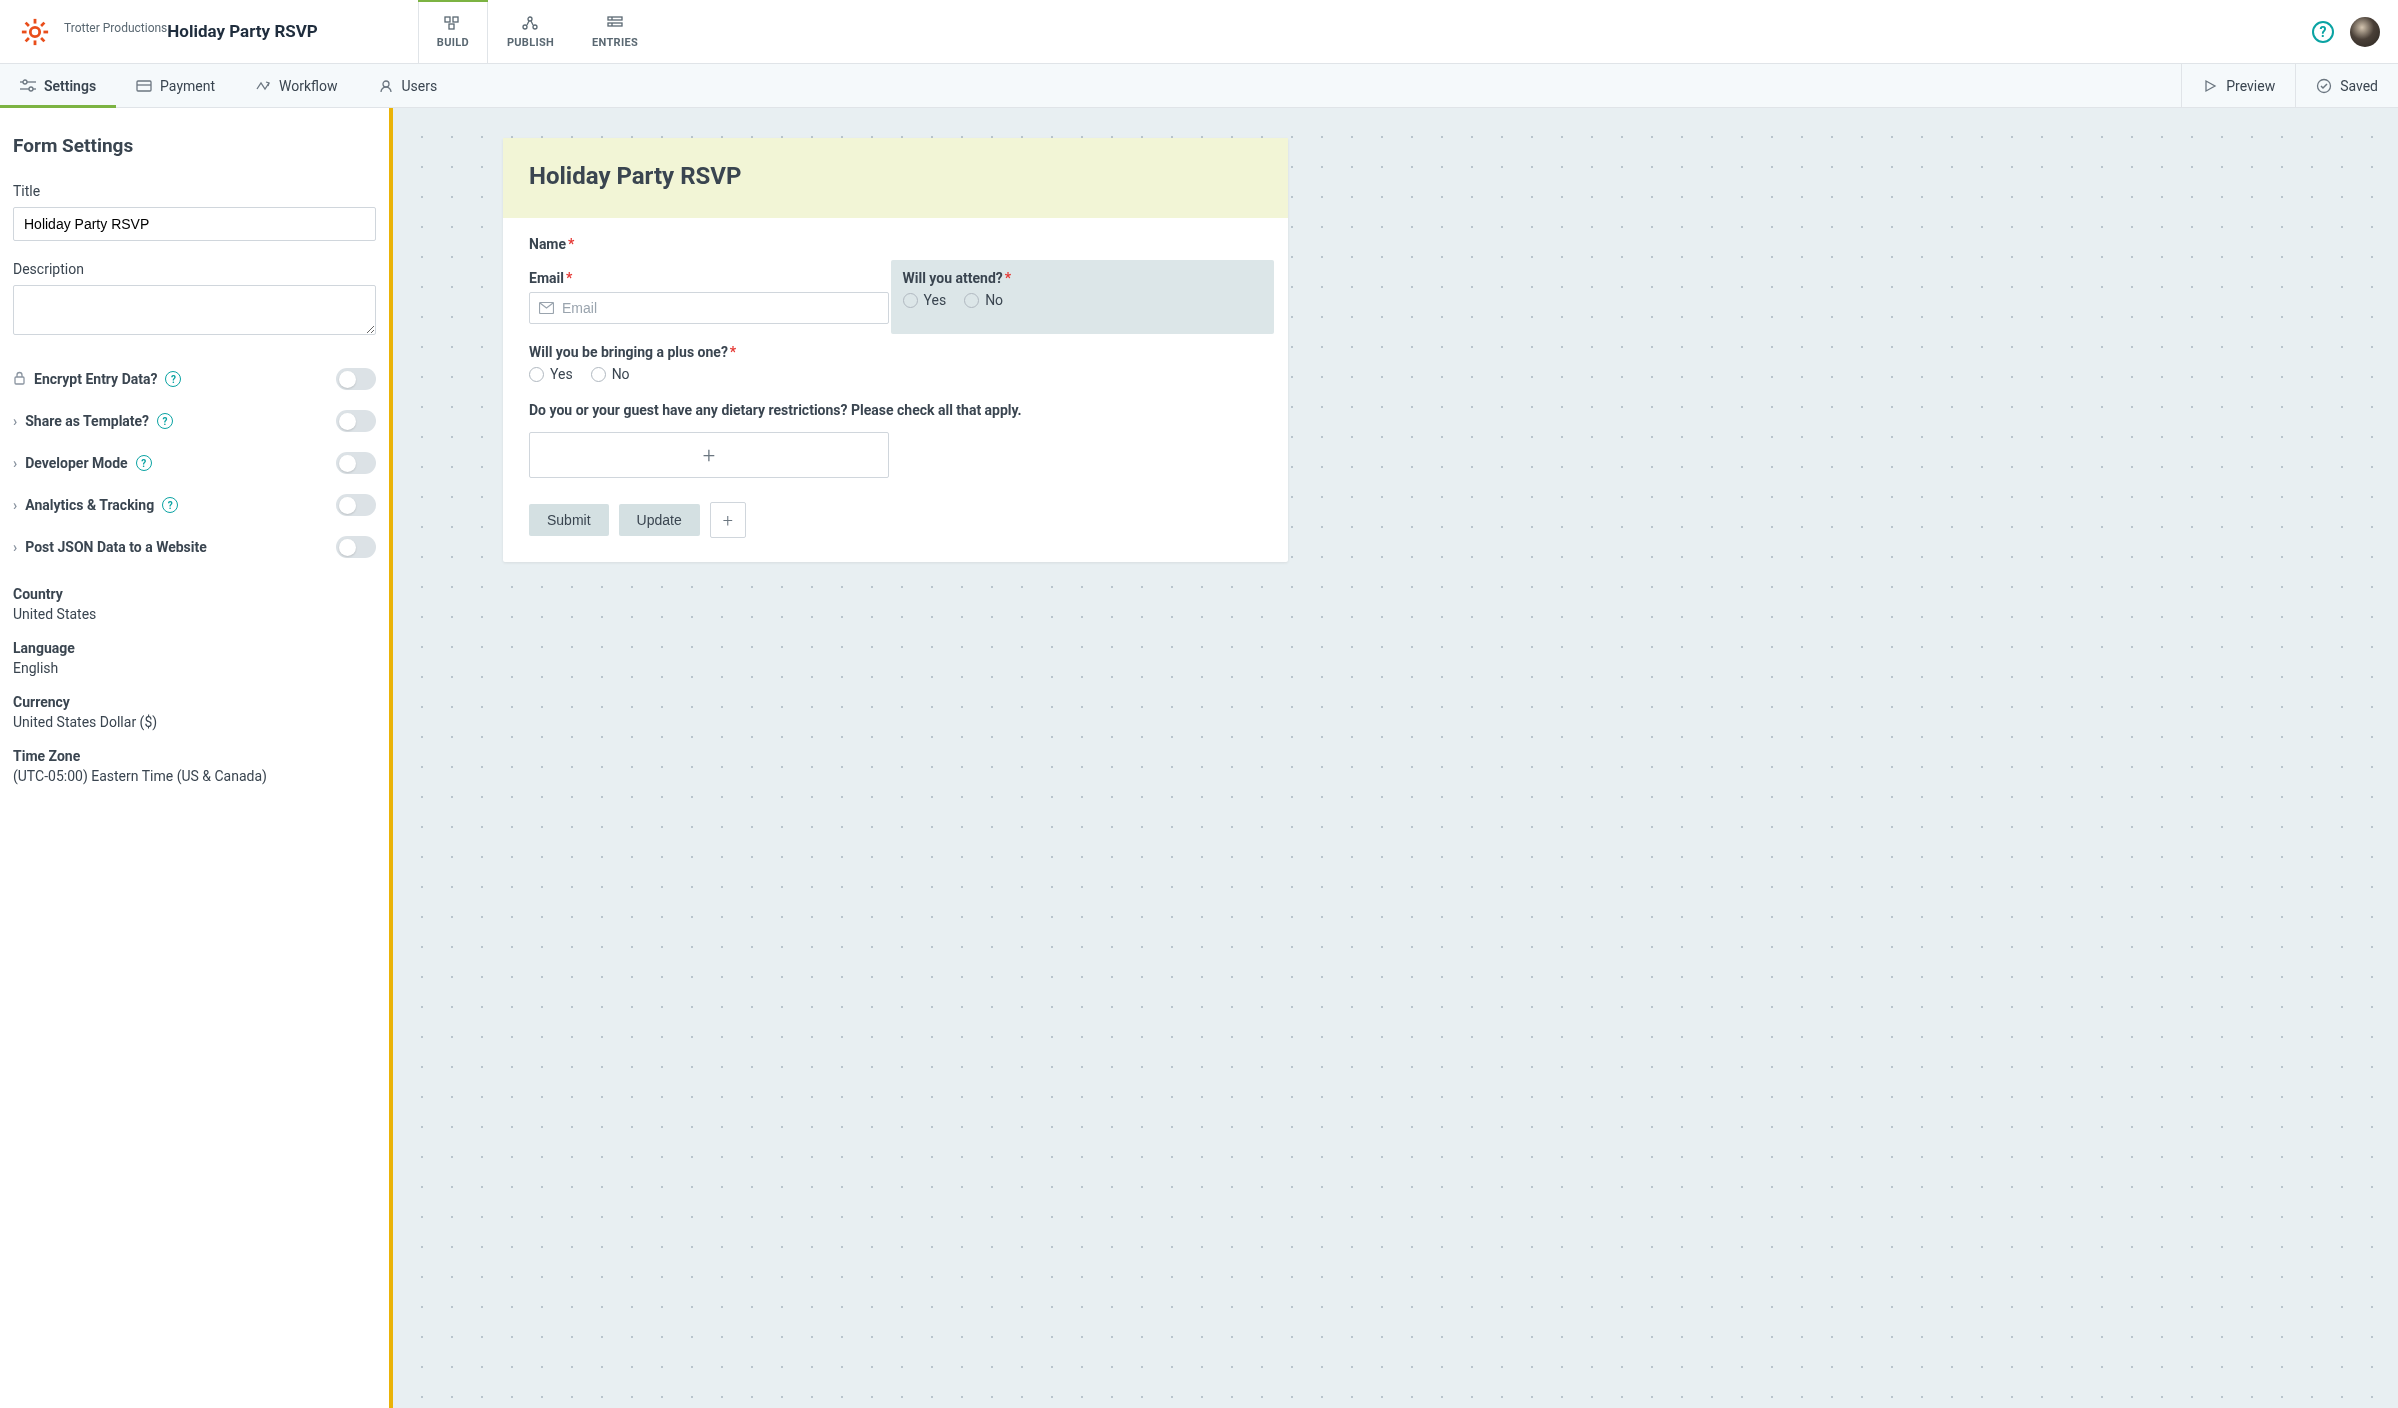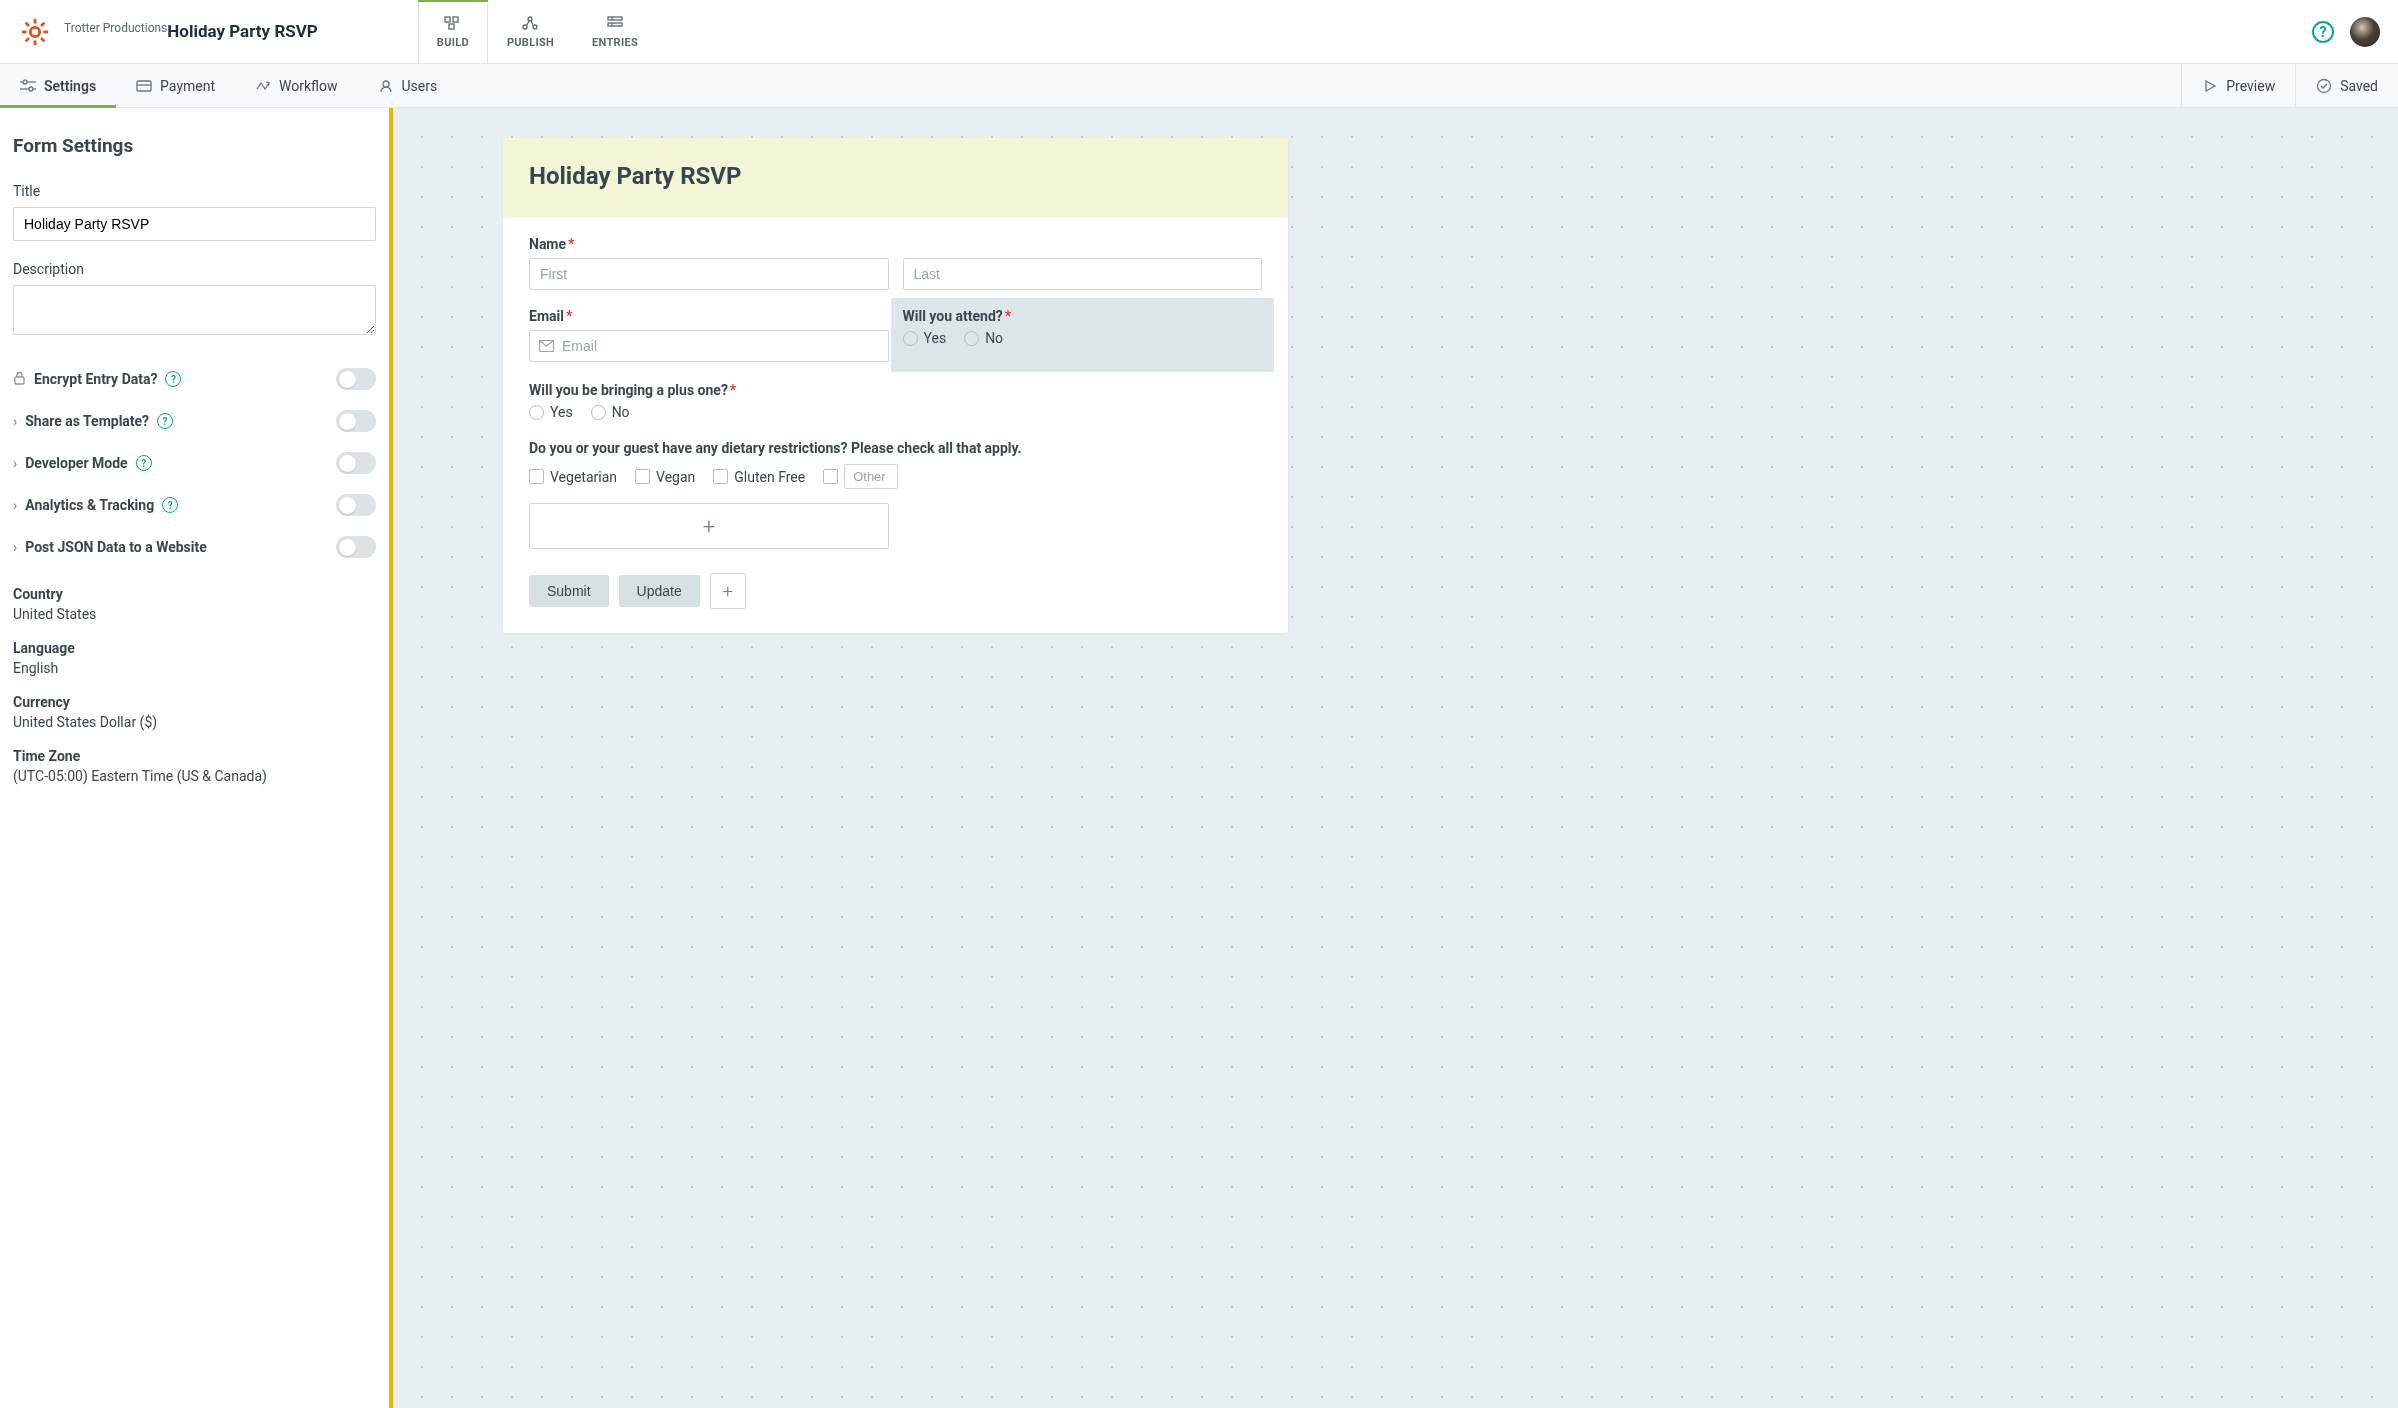--- a/index.html
+++ b/index.html
@@ -279,24 +279,20 @@
   </aside>
 
   <div class="canvas">
     <div class="form-card">
       <div class="form-header">
         <div class="form-title">Holiday Party RSVP</div>
       </div>
       <div class="form-body">
         <div style="margin-bottom:18px;">
           <label class="f-label"><span>Name</span><span class="req">*</span></label>
-          <div class="f-row" style="margin-bottom:0;">
-            <input class="input" placeholder="First" style="">
-            <input class="input" placeholder="Last" style="">
-          </div>
         </div>
 
         <div class="f-row">
           <div class="f-col">
             <label class="f-label"><span>Email</span><span class="req">*</span></label>
             <div class="input-wrap">
               <svg class="mail-icon" width="15" height="12" viewBox="0 0 15 12">
                   <rect x="0.5" y="0.5" width="14" height="11" rx="1" fill="none" stroke="#9aa4ae" stroke-width="1.2"></rect>
                   <polyline points="1,1 7.5,6 14,1" fill="none" stroke="#9aa4ae" stroke-width="1.2"></polyline>
                 </svg>
@@ -327,38 +323,20 @@
               </label>
             <label class="radio-item">
                 <input type="radio" class="radio" style="">
                 <span>No</span>
               </label>
           </div>
         </div>
 
         <div style="margin-bottom:14px;">
           <label class="f-label">Do you or your guest have any dietary restrictions? Please check all that apply.</label>
-          <div class="check-group">
-            <label class="check-item">
-                <input type="checkbox" class="checkbox" style="">
-                <span>Vegetarian</span>
-              </label>
-            <label class="check-item">
-                <input type="checkbox" class="checkbox" style="">
-                <span>Vegan</span>
-              </label>
-            <label class="check-item">
-                <input type="checkbox" class="checkbox" style="">
-                <span>Gluten Free</span>
-              </label>
-            <label class="check-item">
-                <input type="checkbox" class="checkbox" style="">
-                <input class="other-input" placeholder="Other" style="">
-              </label>
-          </div>
         </div>
 
         <div class="add-zone">
           <span class="plus">+</span>
         </div>
 
         <div class="button-row">
           <button class="btn">Submit</button>
           <button class="btn">Update</button>
           <div class="btn-add">

